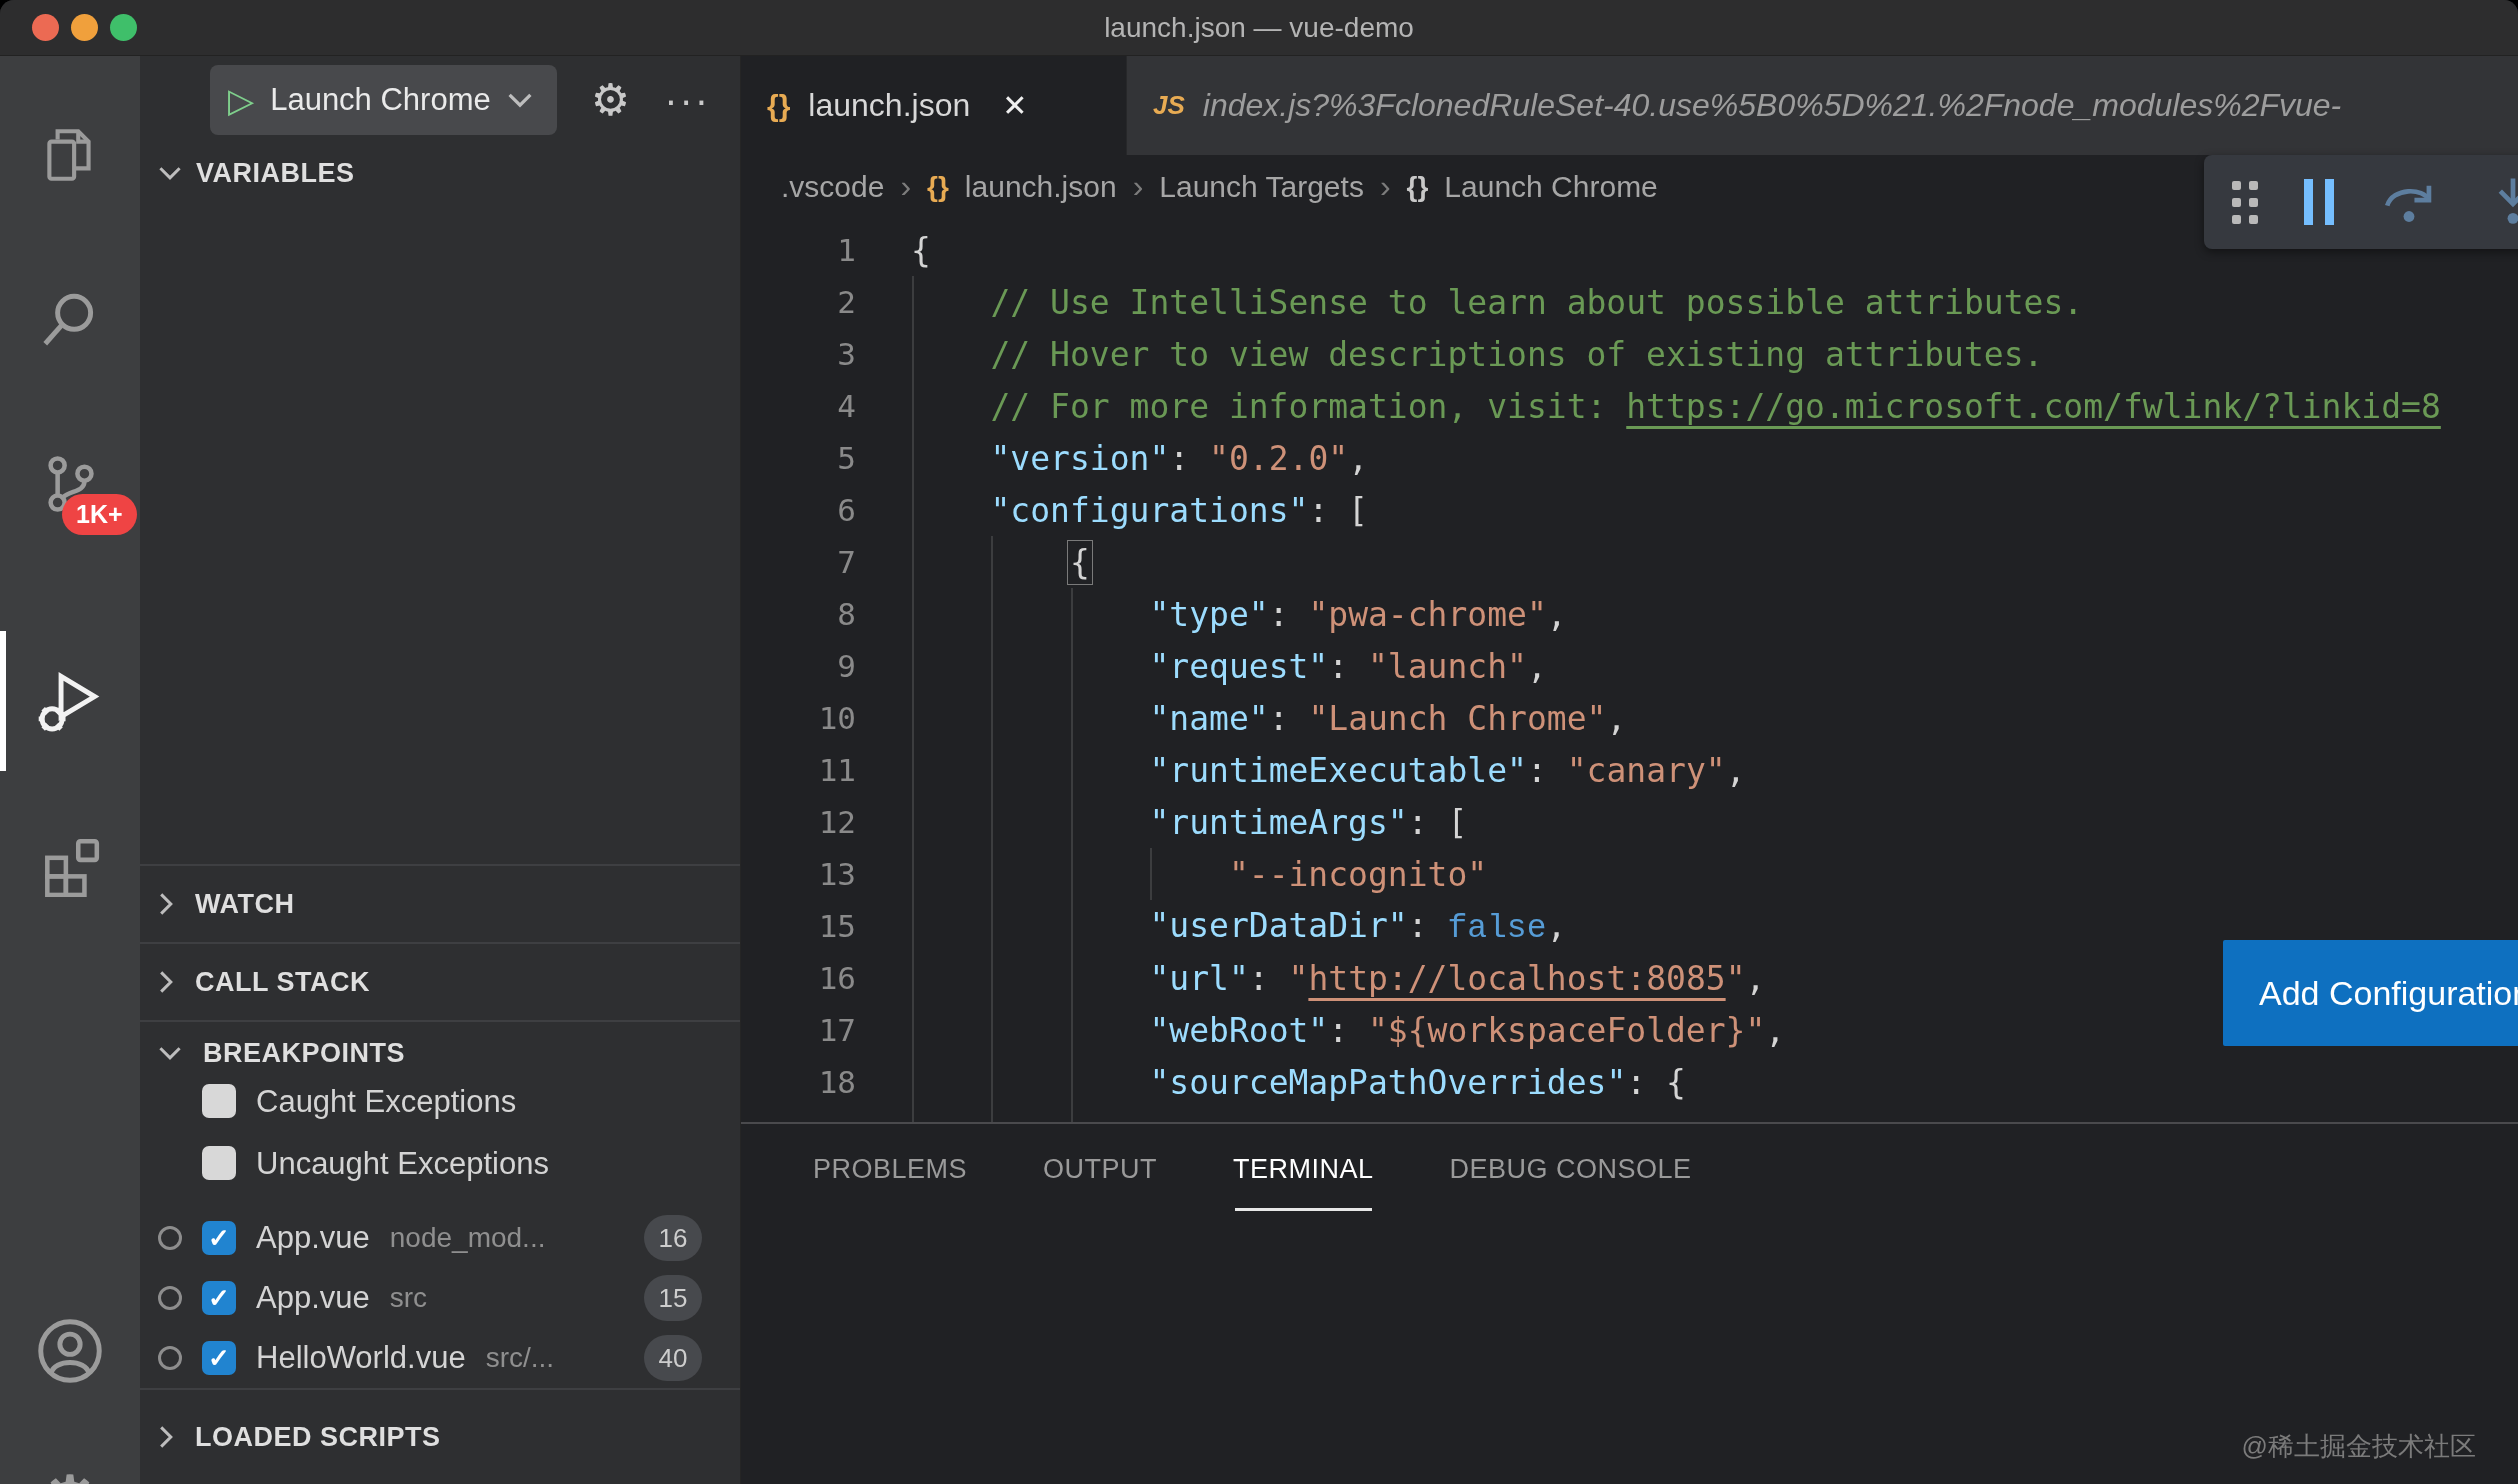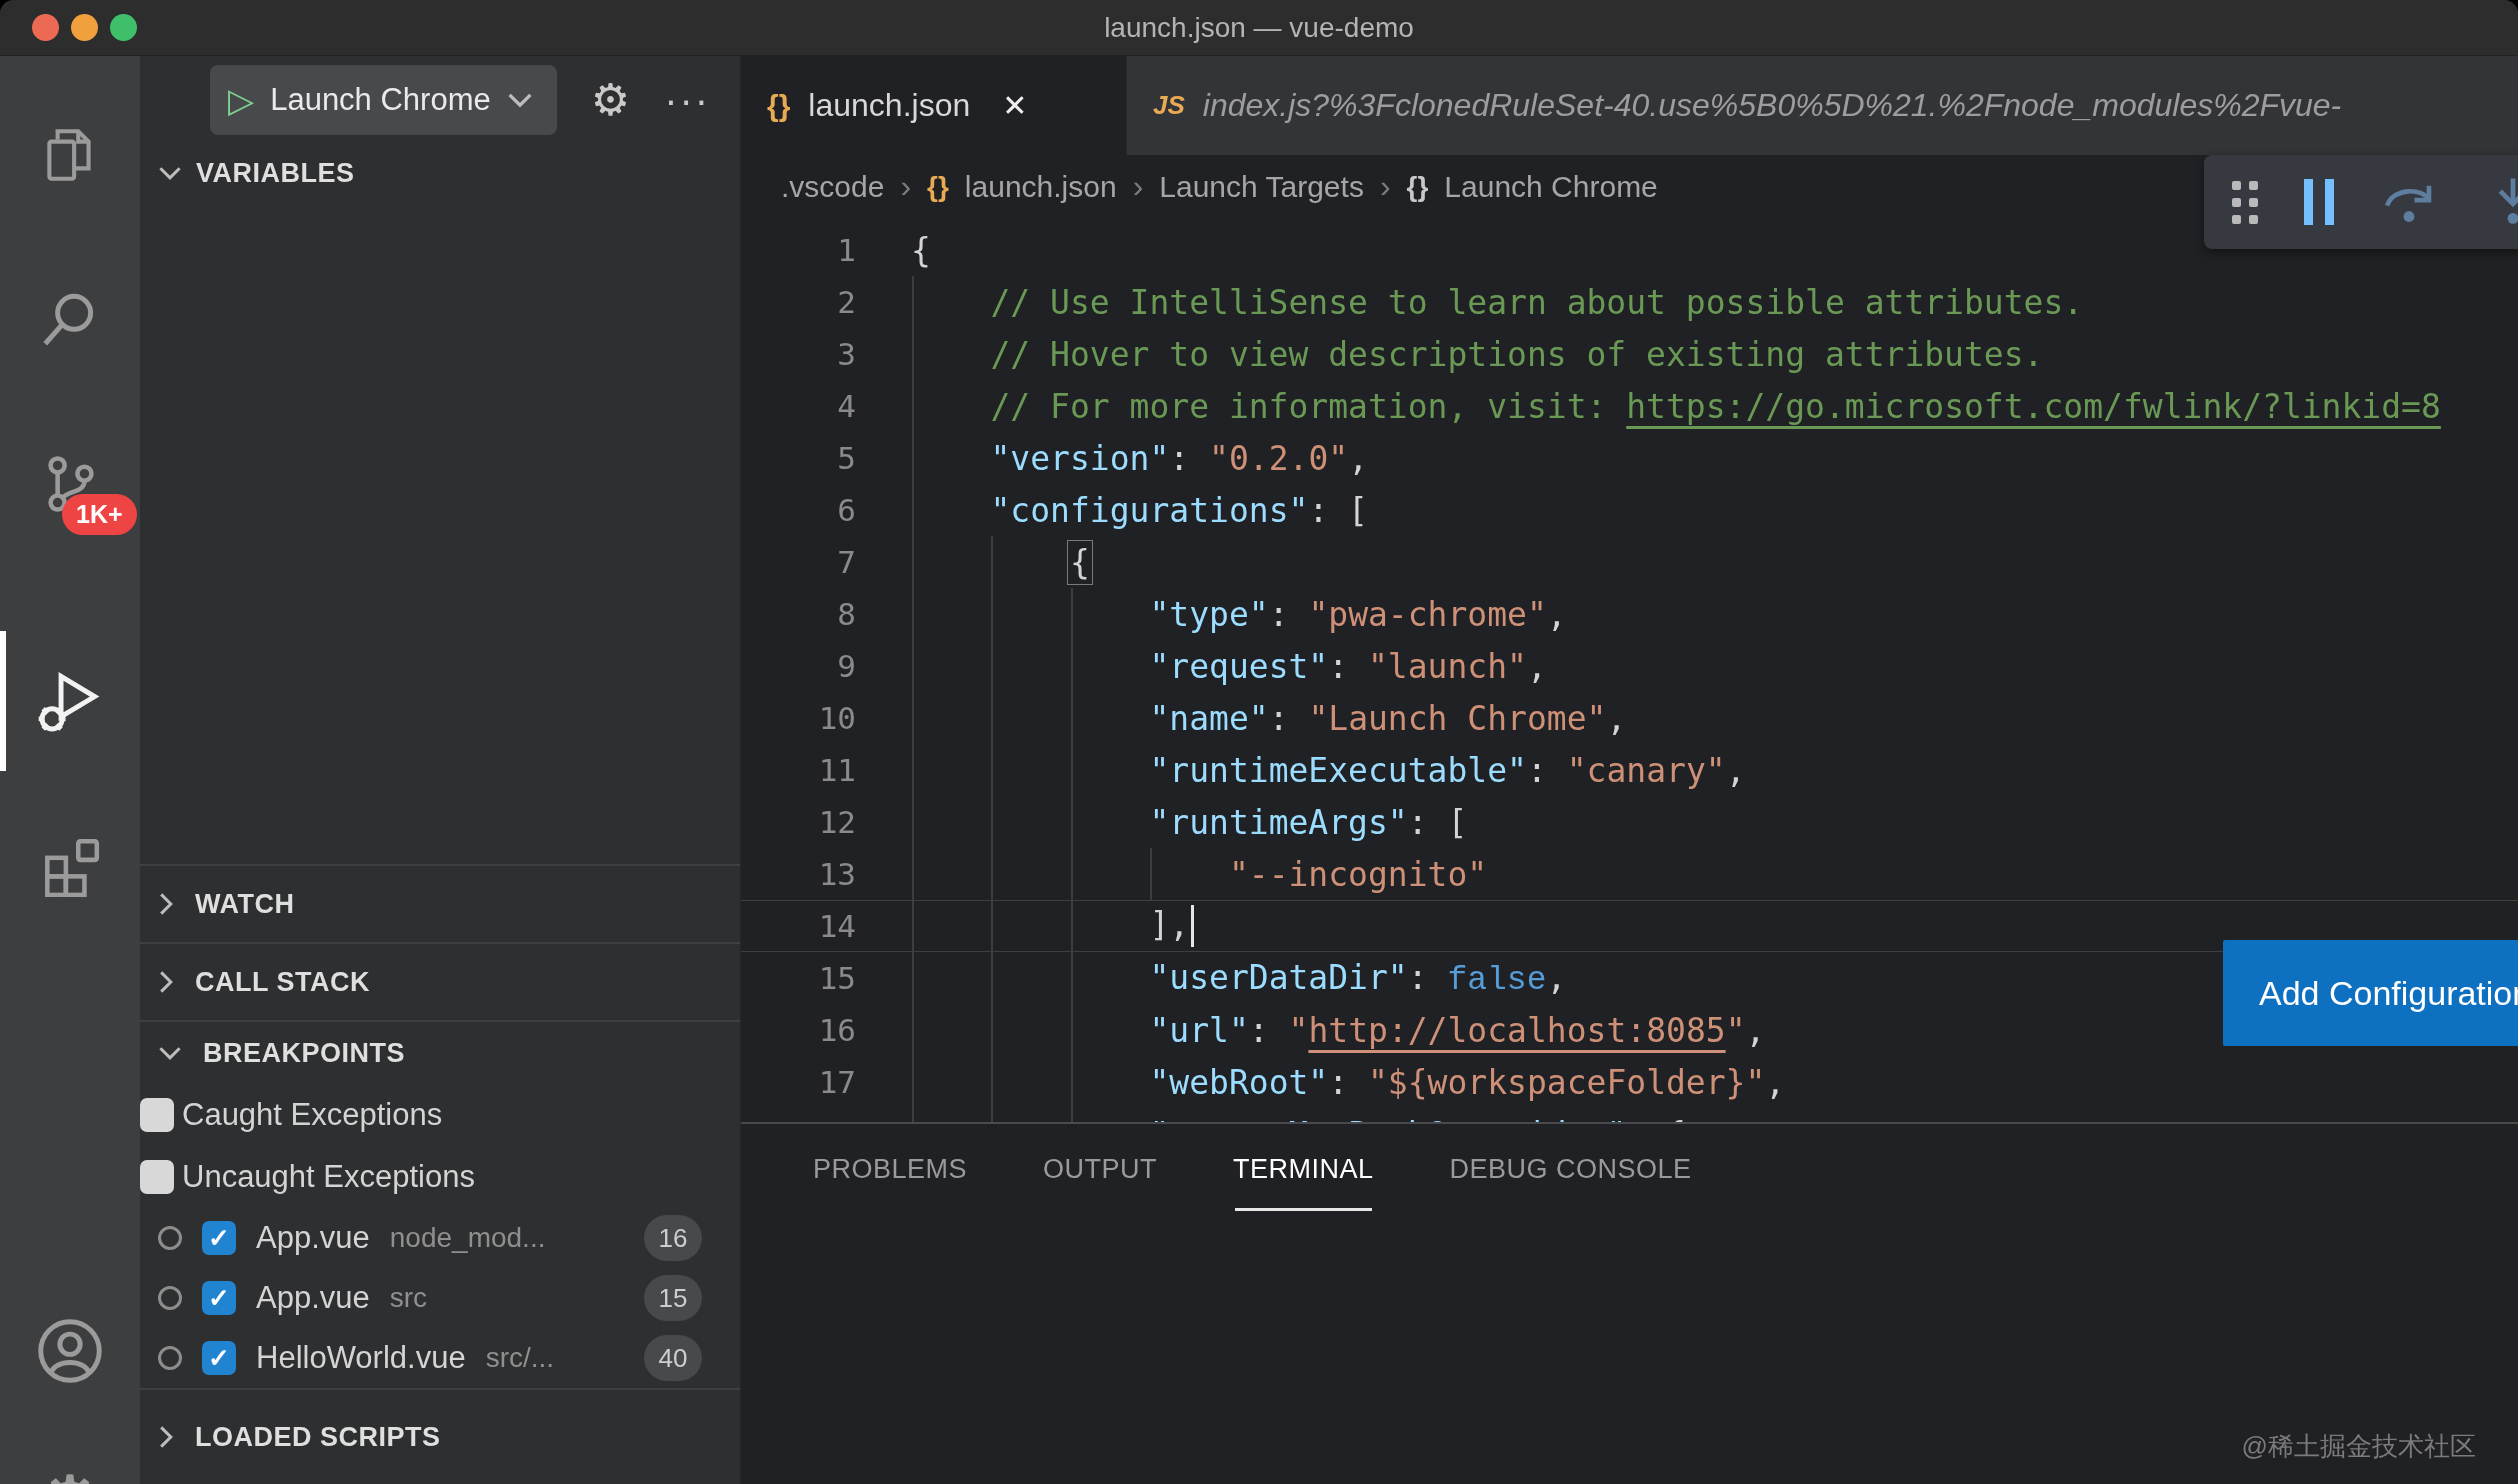--- a/index.html
+++ b/index.html
@@ -38,21 +38,21 @@
 
   .sec-header { display:flex; align-items:center; gap:14px; padding-left:18px; flex:0 0 auto;
     font-size:27px; font-weight:bold; color:#dfdfdf; letter-spacing:0.5px; }
   .sec-variables { height:58px; }
   .sec-border { border-top:2px solid #3e3f42;gap:21px; }
   .sec-watch, .sec-callstack { height:78px; }
   .sec-breakpoints { height:64px; }
   .sec-loaded { height:96px; }
   .sb-spacer { flex:1 1 auto; }
 
-  .exc-row { height:62px; display:flex; align-items:center; gap:8px; flex:0 0 auto; }
+  .exc-row { height:62px; display:flex; gap:20px; padding-left:62px; flex:0 0 auto; }
   .cb { width:34px; height:34px; border-radius:7px; flex:0 0 auto; }
   .cb-empty { background:#d8d8d8; }
   .cb-checked { background:#2184d0; color:#fff; font-size:26px; font-weight:bold;
     display:flex; align-items:center; justify-content:center; }
   .exc-label, .bp-file { color:#d4d4d4; font-size:31px; }
 
   .bp-row { height:60px; display:flex; align-items:center; padding:0 38px 0 18px; gap:20px; flex:0 0 auto; }
   .bp-circle { width:24px; height:24px; border:3px solid #8d8d8d; border-radius:50%; flex:0 0 auto; }
   .bp-path { color:#8f8f8f; font-size:28px; white-space:nowrap; overflow:hidden; flex:1 1 auto; }
   .bp-badge { background:#47494d; color:#cdcdcd; font-size:26px; min-width:58px; height:46px;
@@ -368,24 +368,20 @@
                 <span class="code"><span class="tk-p">            </span><span class="tk-k">"runtimeExecutable"</span><span class="tk-p">: </span><span class="tk-s">"canary"</span><span class="tk-p">,</span></span>
               </div>
               <div class="code-line">
                 <span class="ln">12</span>
                 <span class="code"><span class="tk-p">            </span><span class="tk-k">"runtimeArgs"</span><span class="tk-p">: [</span></span>
               </div>
               <div class="code-line">
                 <span class="ln">13</span>
                 <span class="code"><span class="tk-p">                </span><span class="tk-s">"--incognito"</span></span>
               </div>
-              <div class="code-line current">
-                <span class="ln">14</span>
-                <span class="code"><span class="tk-p">            </span><span class="tk-p">],</span><span class="cursor"></span></span>
-              </div>
               <div class="code-line">
                 <span class="ln">15</span>
                 <span class="code"><span class="tk-p">            </span><span class="tk-k">"userDataDir"</span><span class="tk-p">: </span><span class="tk-b">false</span><span class="tk-p">,</span></span>
               </div>
               <div class="code-line">
                 <span class="ln">16</span>
                 <span class="code"><span class="tk-p">            </span><span class="tk-k">"url"</span><span class="tk-p">: </span><span class="tk-s">"</span><span class="tk-slnk">http://localhost:8085</span><span class="tk-s">"</span><span class="tk-p">,</span></span>
               </div>
               <div class="code-line">
                 <span class="ln">17</span>

